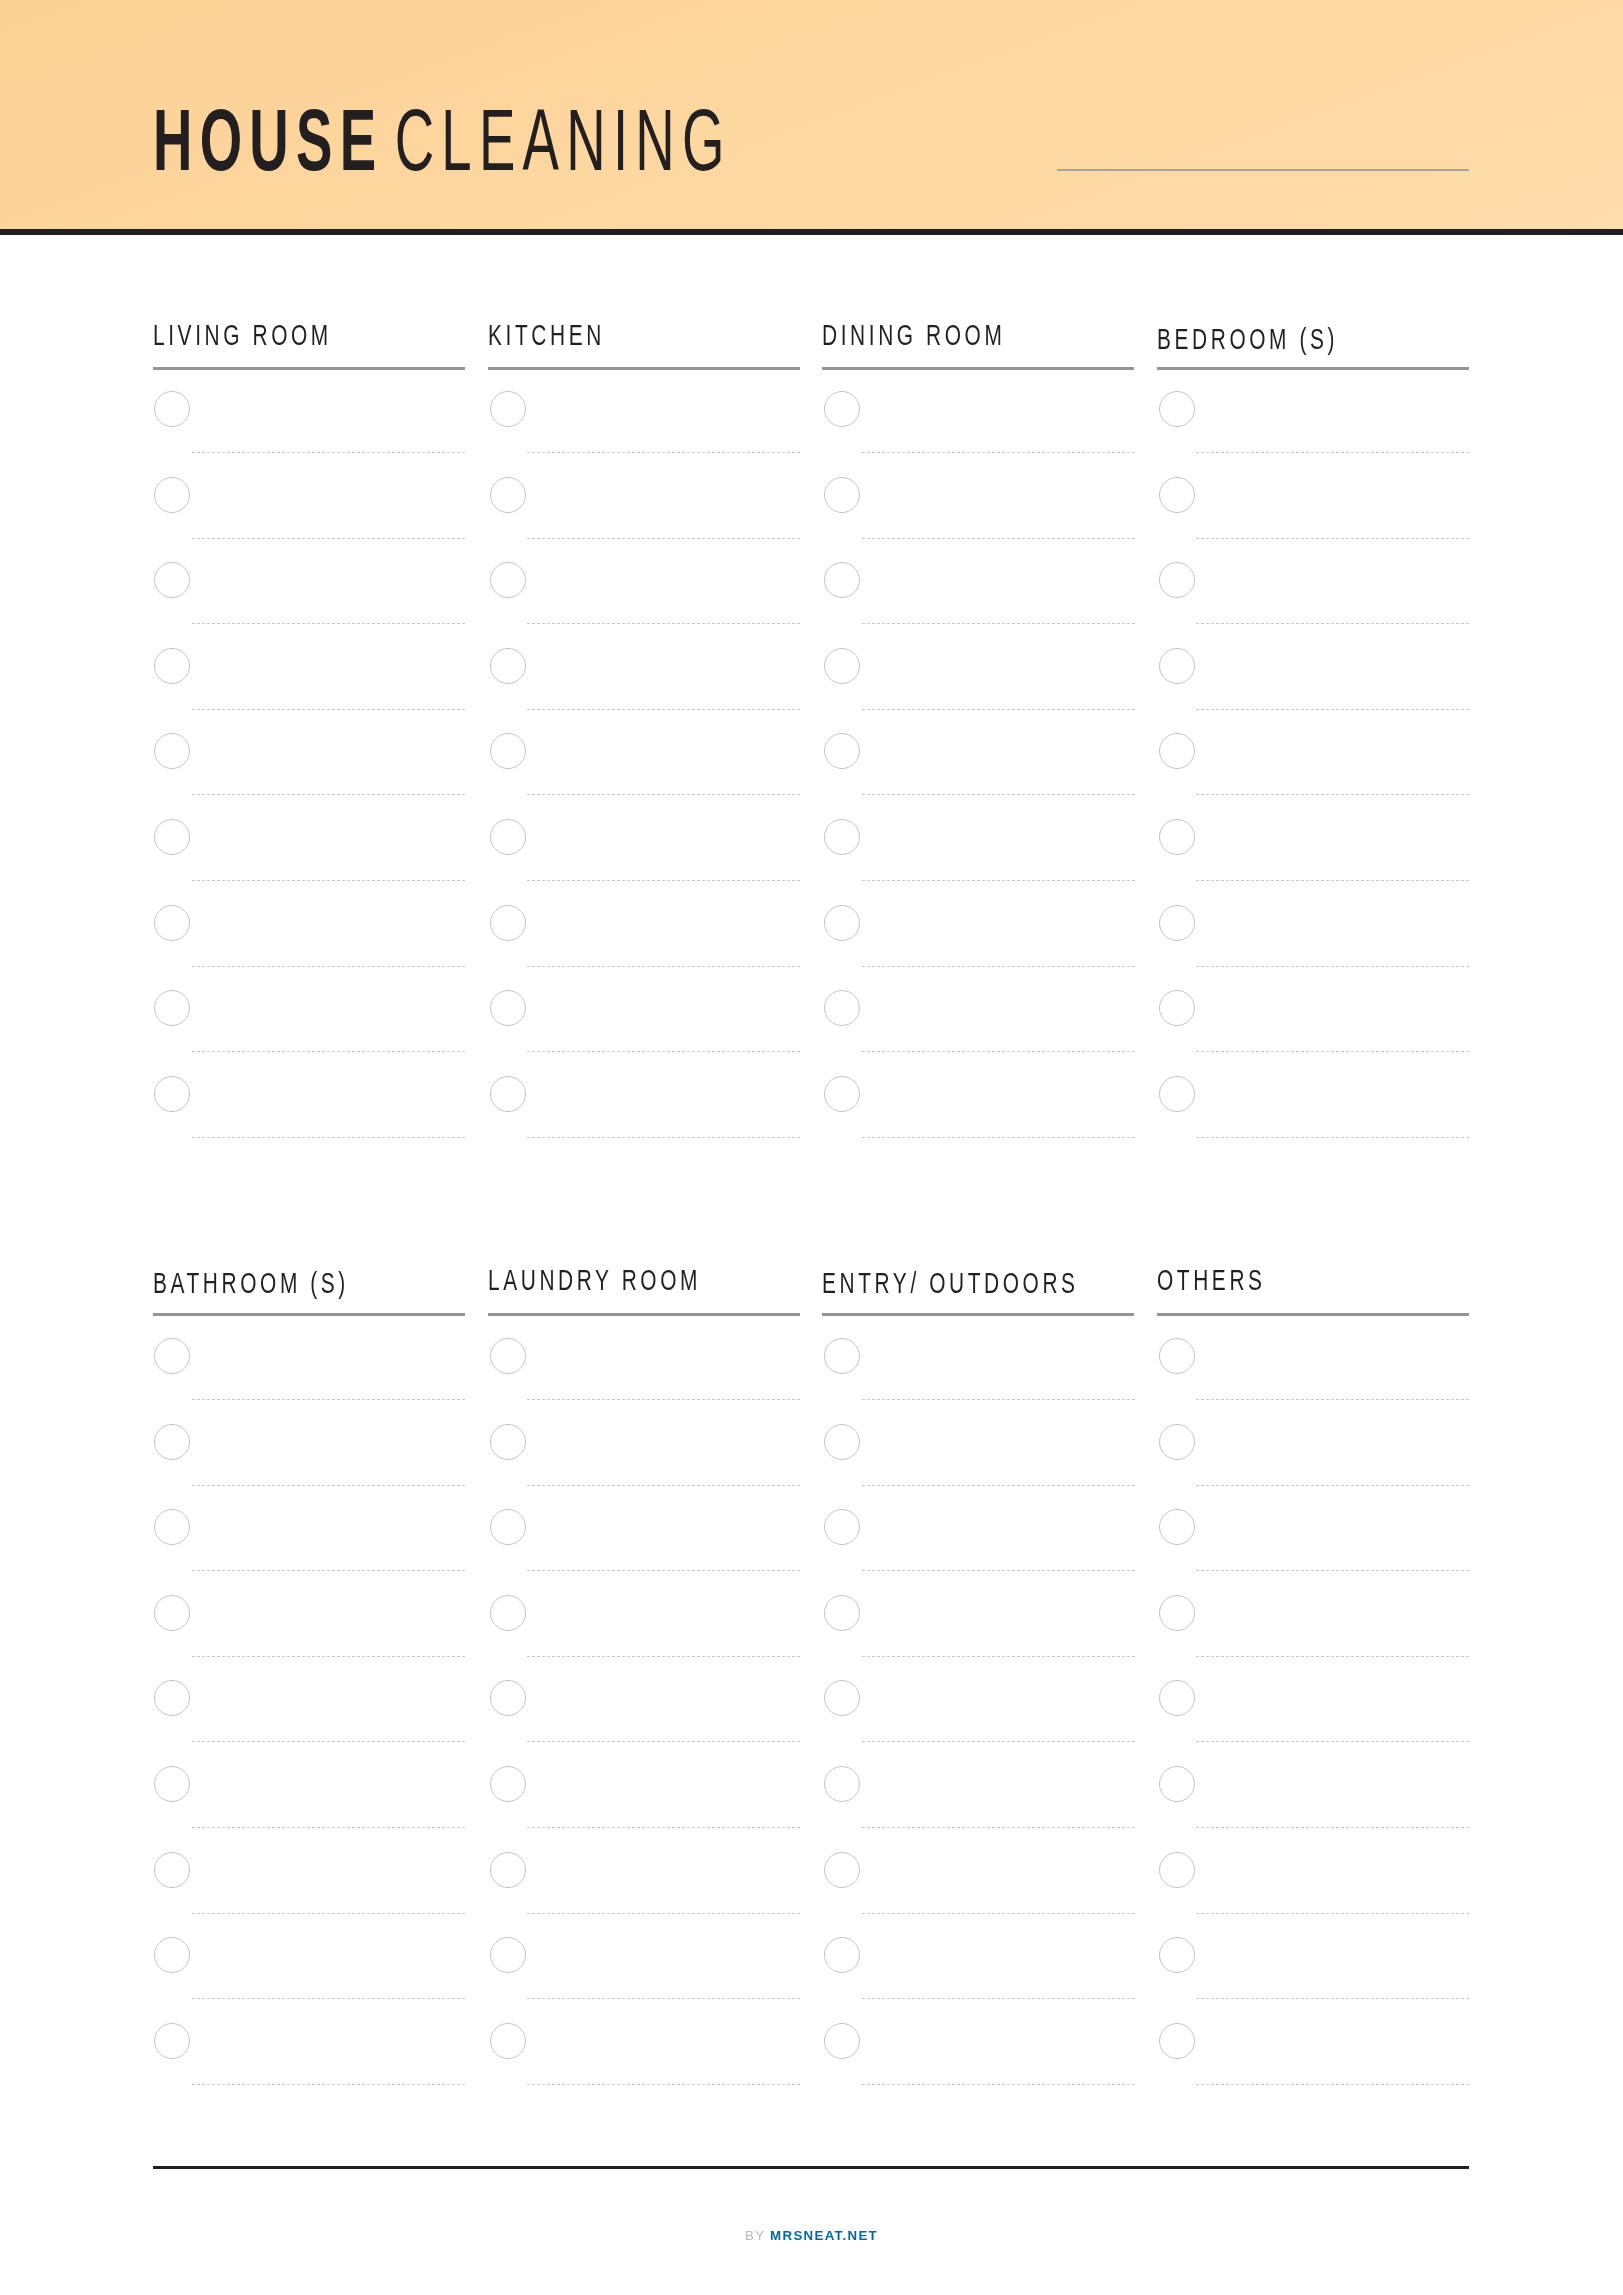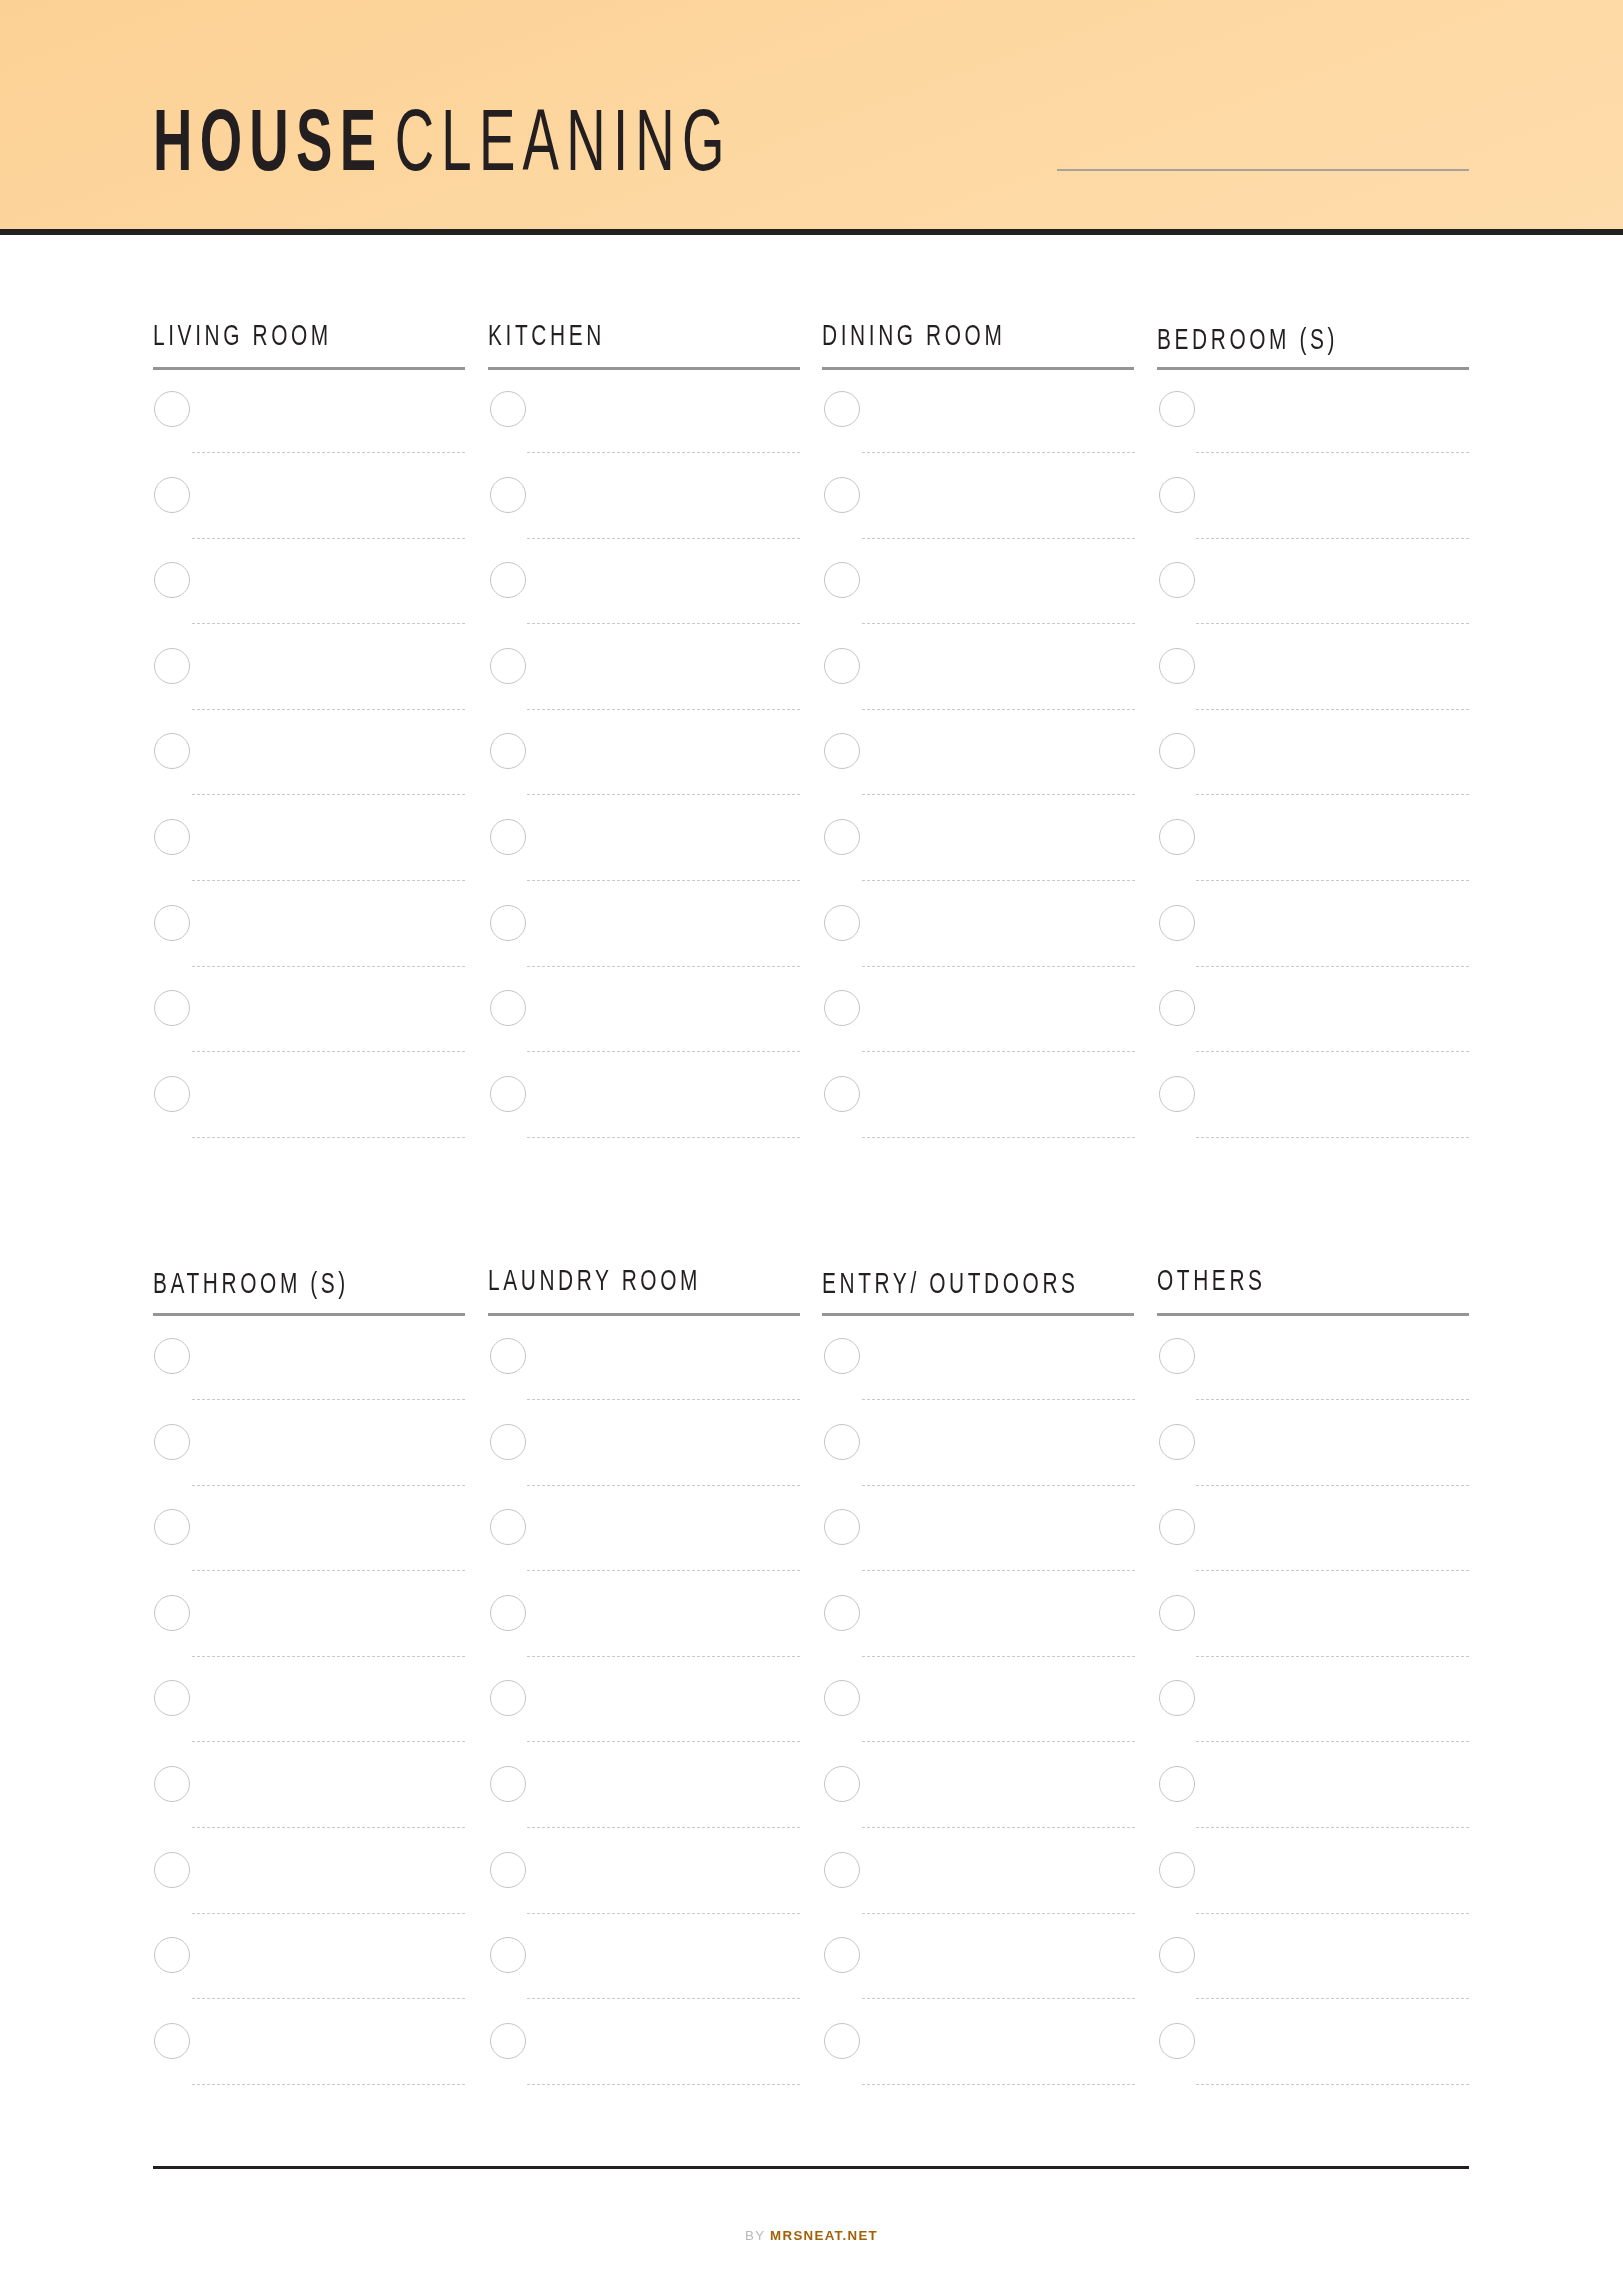--- a/index.html
+++ b/index.html
@@ -19,21 +19,21 @@
                      color:#231f20; letter-spacing:5px; transform-origin:left top; transform:scaleX(0.72);
                      font-weight:400; }
   .col-rule { position:absolute; height:2.5px; background:#959595; width:312px; }
   .check { position:absolute; width:36px; height:36px; border:1.3px solid #c4c4c4; border-radius:50%;
            box-sizing:border-box; cursor:pointer; }
   .write-line { position:absolute; height:0; border-top:1.3px dashed #c9c9c9; }
   .footer-rule { position:absolute; left:153px; top:2166px; width:1316px; height:3.3px; background:#231f20; }
   .footer { position:absolute; left:0; width:1623px; top:2228px; text-align:center; font-size:13.3px;
             letter-spacing:1.3px; }
   .footer .by { color:#b9b9b9; }
-  .footer .site { color:#a16207; font-weight:700; }
+  .footer .site { color:#0369a1; font-weight:700; }
 </style>
 </head>
 <body>
 
 <div class="header">
   <div class="title">
     <span class="bold">HOUSE</span><span class="light">CLEANING</span>
   </div>
   <div class="name-line"></div>
 </div>

